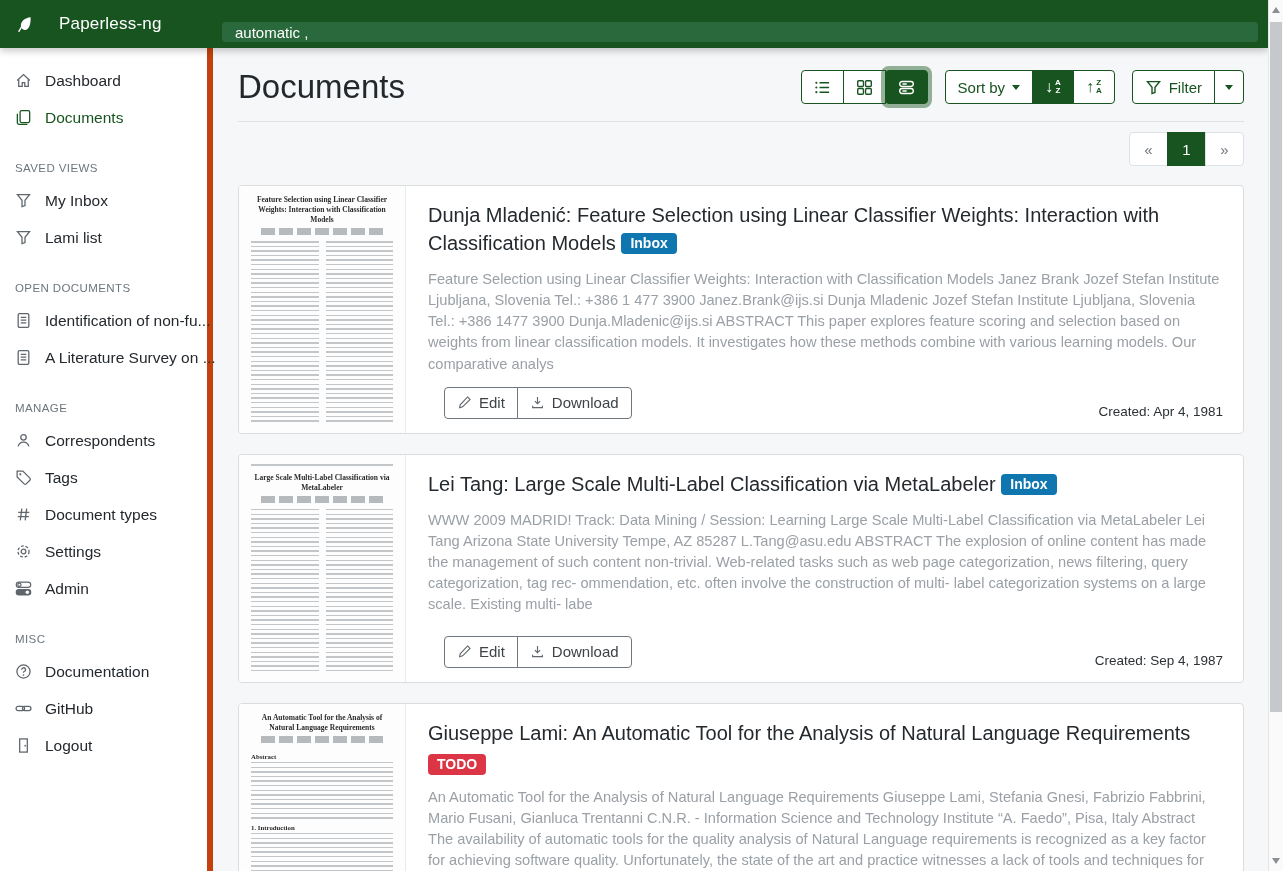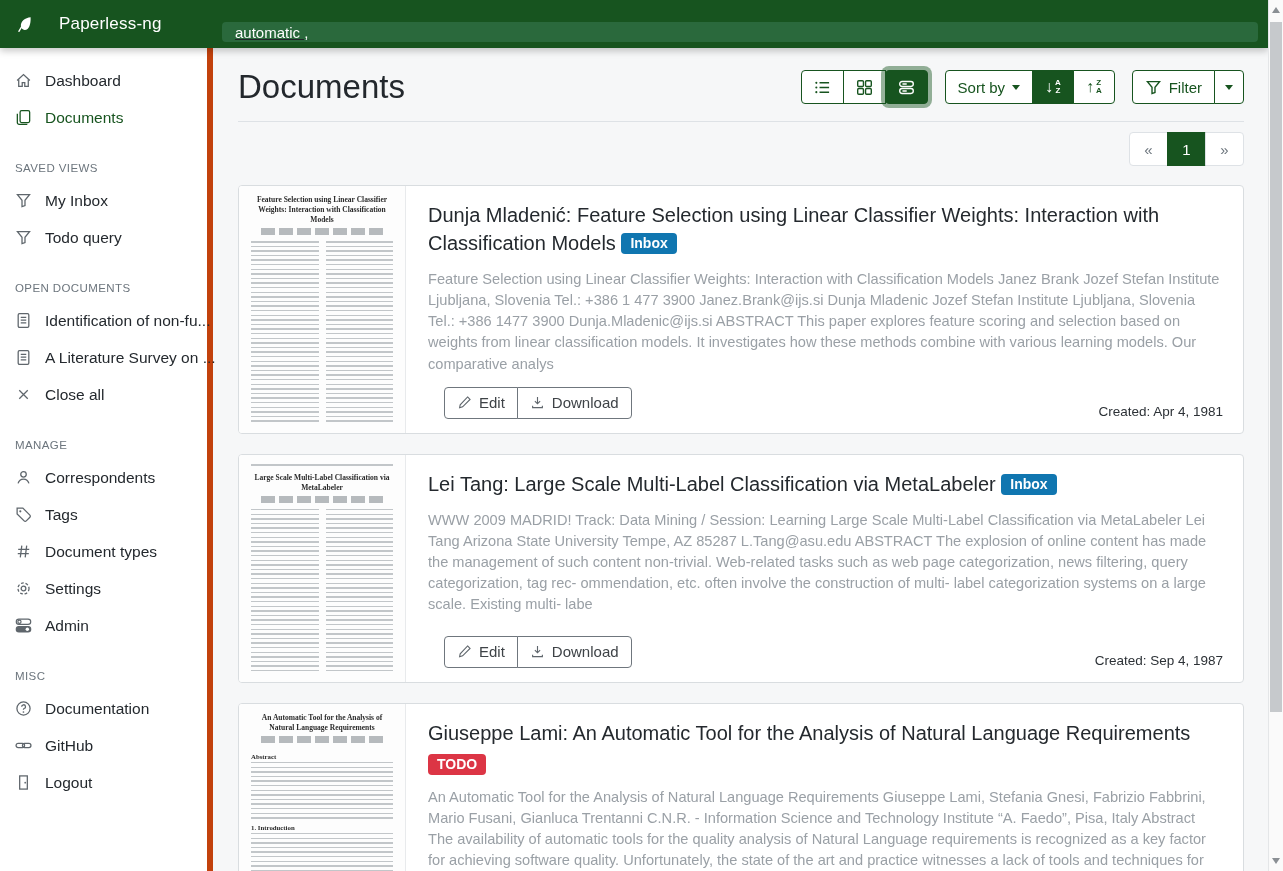--- a/index.html
+++ b/index.html
@@ -4,21 +4,21 @@
 <style>
   * { box-sizing: border-box; margin: 0; padding: 0; }
   html,body { width:1283px; height:871px; overflow:hidden; }
   body { font-family:"Liberation Sans", sans-serif; background:#f6f7f8; position:relative; color:#212529; }
 
   
   .header { position:absolute; top:0; left:0; right:15px; height:48px; background:#17541f;
             display:flex; align-items:stretch; z-index:6; box-shadow:0 3px 7px rgba(0,0,0,.22); }
   .brand { width:213px; display:flex; align-items:center; gap:24px; padding:0 15px; color:#fff; cursor:pointer; }
   .brand-name { font-size:17px; font-weight:400; letter-spacing:.2px; }
-  .searchwrap { flex:1; padding:22px 10px 6px 9px; display:flex;text-decoration:underline; }
+  .searchwrap { flex:1; padding:22px 10px 6px 9px; display:flex; }
   .search-input { flex:1; background:#2a693c; border:none; border-radius:4px; color:#fff;
                   font-size:15px; padding:0 13px; font-family:"Liberation Sans",sans-serif; outline:none; }
 
   
   .sidebar { position:absolute; top:48px; left:0; width:213px; bottom:0; background:#fff;
              border-right:6px solid #c2410c; z-index:3; padding-top:14px; }
   .nav-item { height:37px; display:flex; align-items:center; gap:13px; padding:0 15px;
               font-size:15.5px; color:#24292e; cursor:pointer; white-space:nowrap; }
   .nav-item .ic { width:17px; height:17px; flex:0 0 17px; color:#5f666c; display:flex; align-items:center; justify-content:center; }
   .nav-item.active { color:#17541f; }
@@ -141,49 +141,41 @@
       </svg>
     </span>
     <span>My Inbox</span>
   </div>
   <div class="nav-item">
     <span class="ic">
       <svg viewBox="0 0 16 16" fill="none" stroke="currentColor" stroke-width="1.2">
         <path d="M2.3 2.5h11.4L9.4 7.8v4.9l-2.8 1V7.8z"></path>
       </svg>
     </span>
-    <span>Todo query</span>
+    <span>Lami list</span>
   </div>
 
   <div class="section-title">OPEN DOCUMENTS</div>
   <div class="nav-item">
     <span class="ic">
       <svg viewBox="0 0 16 16" fill="none" stroke="currentColor" stroke-width="1.2">
         <rect x="3" y="1.6" width="10" height="12.8" rx="1.2"></rect>
         <path d="M5.4 5h5.2M5.4 7.6h5.2M5.4 10.2h5.2"></path>
       </svg>
     </span>
     <span>Identification of non-fu...</span>
   </div>
   <div class="nav-item">
     <span class="ic">
       <svg viewBox="0 0 16 16" fill="none" stroke="currentColor" stroke-width="1.2">
         <rect x="3" y="1.6" width="10" height="12.8" rx="1.2"></rect>
         <path d="M5.4 5h5.2M5.4 7.6h5.2M5.4 10.2h5.2"></path>
       </svg>
     </span>
     <span>A Literature Survey on ...</span>
-  </div>
-  <div class="nav-item">
-    <span class="ic">
-      <svg viewBox="0 0 16 16" fill="none" stroke="currentColor" stroke-width="1.2">
-        <path d="M4 4l8 8M12 4l-8 8"></path>
-      </svg>
-    </span>
-    <span>Close all</span>
   </div>
 
   <div class="section-title">MANAGE</div>
   <div class="nav-item">
     <span class="ic">
       <svg viewBox="0 0 16 16" fill="none" stroke="currentColor" stroke-width="1.2">
         <circle cx="8" cy="5" r="2.6"></circle>
           <path d="M2.9 13.6c.8-2.9 2.7-4.1 5.1-4.1s4.3 1.2 5.1 4.1"></path>
       </svg>
     </span>

